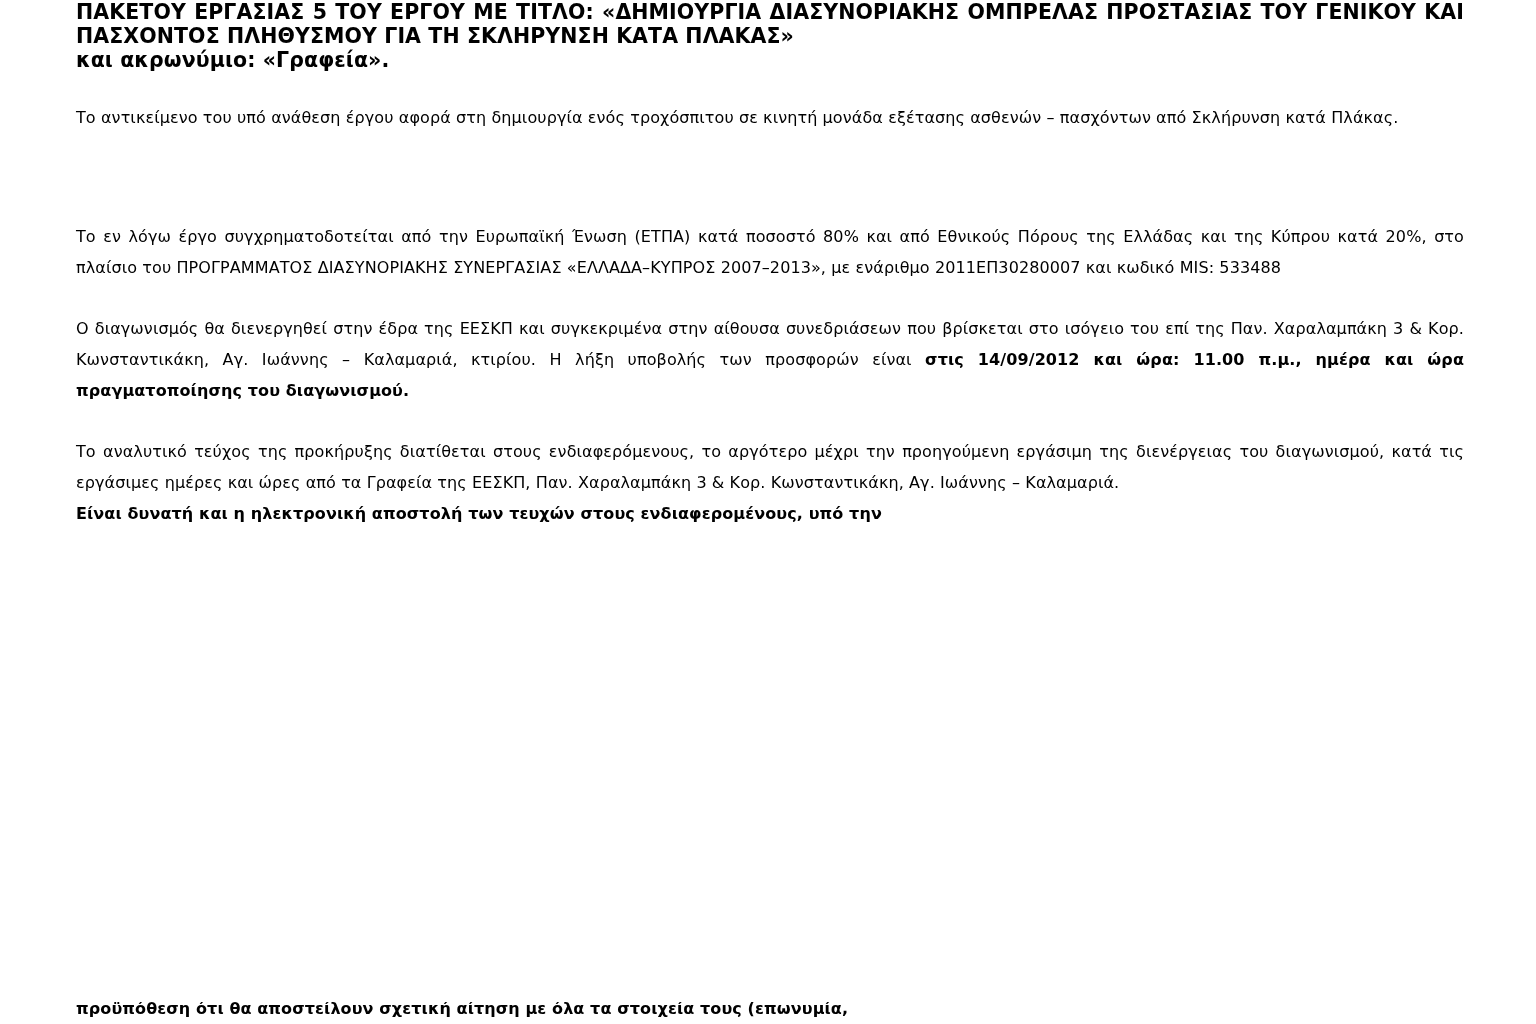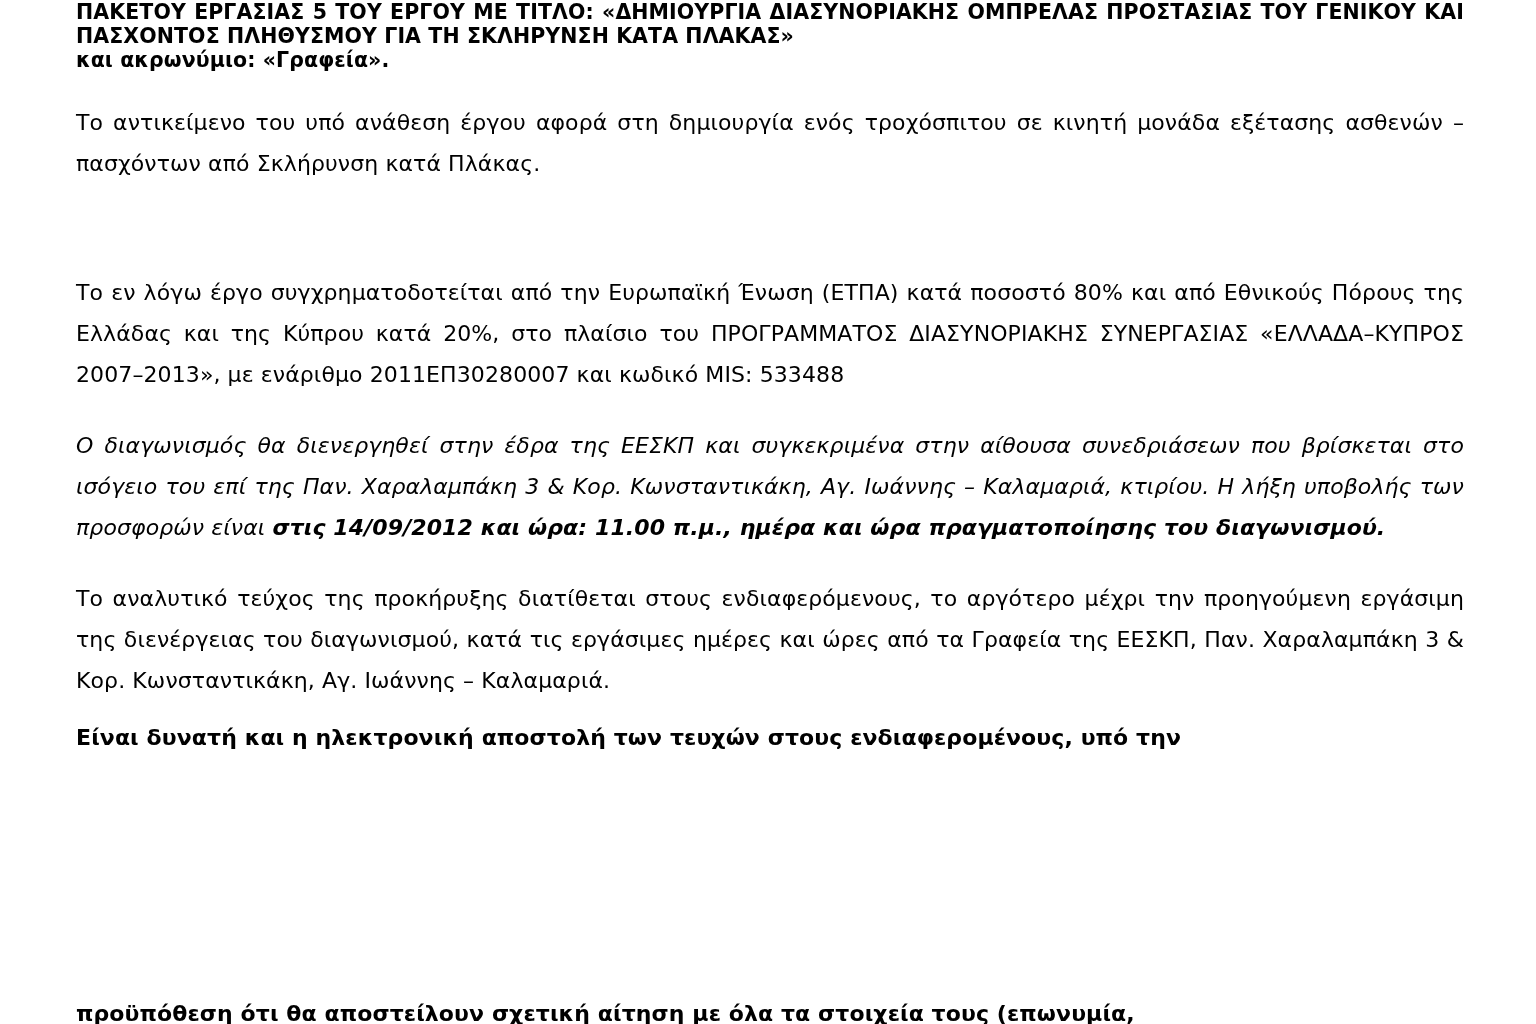--- a/index.html
+++ b/index.html
@@ -16,22 +16,22 @@
   }
   .page {
     box-sizing: border-box;
     width: 1536px;
     height: 1024px;
     padding: 0 72px 0 76px;
     position: relative;
   }
   p {
     margin: 0;
-    font-size: 22px;
-    line-height: 41px;
+    font-size: 16px;
+    line-height: 31px;
     text-align: justify;
     text-justify: inter-word;
     letter-spacing: 0.1px;
   }
   .bold {
     font-weight: bold;
   }
   .heading {
     font-weight: bold;
     font-size: 20.5px;
@@ -46,25 +46,23 @@
     bottom: 0;
     height: 22px;
     overflow: hidden;
   }
   .clip-bottom p {
     margin-top: -9px;
     font-weight: bold;
   }
   .nowrap-block {
     text-align: justify;
-    font-style: italic;
   }
   .last-line {
     text-align: left;
-    margin-top: 16px;
   }
 </style>
 </head>
 <body>
 
 <div class="page">
 
   <p class="heading">ΠΑΚΕΤΟΥ ΕΡΓΑΣΙΑΣ 5 ΤΟΥ ΕΡΓΟΥ ΜΕ ΤΙΤΛΟ: «ΔΗΜΙΟΥΡΓΙΑ ΔΙΑΣΥΝΟΡΙΑΚΗΣ ΟΜΠΡΕΛΑΣ ΠΡΟΣΤΑΣΙΑΣ ΤΟΥ ΓΕΝΙΚΟΥ ΚΑΙ ΠΑΣΧΟΝΤΟΣ ΠΛΗΘΥΣΜΟΥ ΓΙΑ ΤΗ ΣΚΛΗΡΥΝΣΗ ΚΑΤΑ ΠΛΑΚΑΣ»</p>
   <p class="heading">και ακρωνύμιο: «Γραφεία».</p>
 

